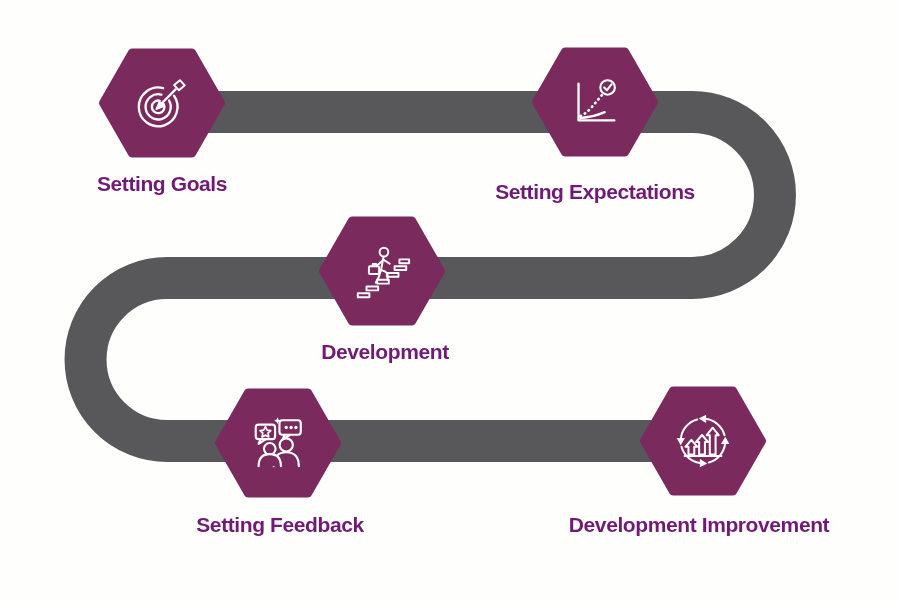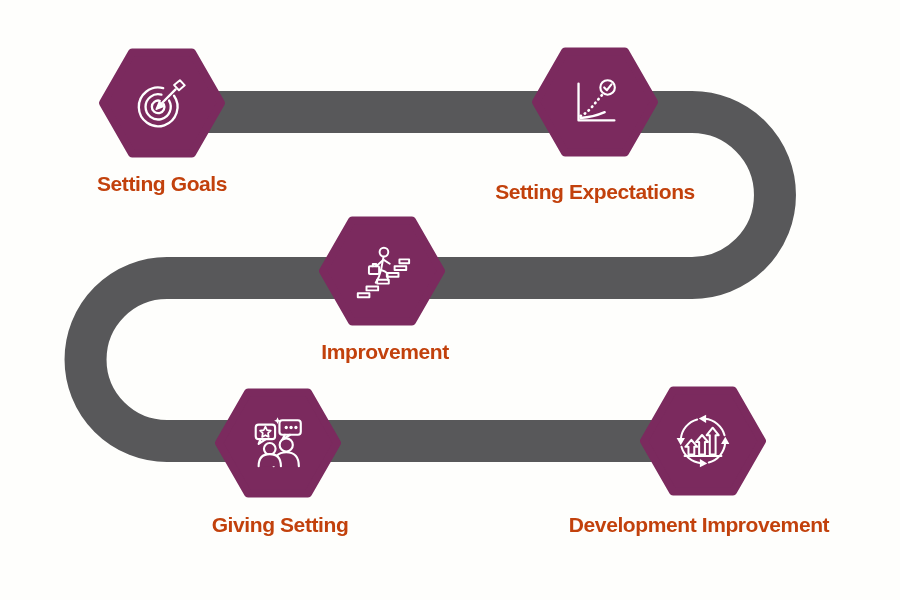--- a/index.html
+++ b/index.html
@@ -20,21 +20,21 @@
     width:62px;height:62px;
   }
   .step-label{
     position:absolute;
     width:320px;
     text-align:center;
     transform:translateX(-50%);
     font-size:21px;
     font-weight:bold;
     letter-spacing:-0.4px;
-    color:#c2410c;
+    color:#701a75;
     white-space:nowrap;
   }
   
   .s1 .hex-wrap{left:98px;top:47px;}   .s1 .step-label{left:162px;top:172px;}
   .s2 .hex-wrap{left:531px;top:46px;}  .s2 .step-label{left:595px;top:180px;}
   .s3 .hex-wrap{left:318px;top:215px;} .s3 .step-label{left:385px;top:340px;}
   .s4 .hex-wrap{left:214px;top:387px;} .s4 .step-label{left:280px;top:513px;}
   .s5 .hex-wrap{left:639px;top:385px;} .s5 .step-label{left:699px;top:513px;}
 </style>
 </head>
@@ -94,21 +94,21 @@
         <path d="M 31,31 C 34,31.8 36.2,33 37.6,34.5 L 38,41"></path>
         <path d="M 31,31 L 28.8,38 L 25.5,44"></path>
         <rect x="7" y="55" width="12" height="4"></rect>
         <rect x="16" y="48" width="12" height="4"></rect>
         <rect x="27" y="41" width="12" height="4"></rect>
         <rect x="37" y="34" width="12" height="4"></rect>
         <rect x="45" y="27" width="12" height="4"></rect>
         <rect x="50" y="20" width="10" height="4"></rect>
       </svg>
     </div>
-    <div class="step-label">Improvement</div>
+    <div class="step-label">Development</div>
   </div>
 
   <div class="step s4">
     <div class="hex-wrap">
       <svg class="hexsvg" width="128" height="112" viewBox="0 0 128 112">
         <polygon points="5,56 34,5.5 94,5.5 123,56 94,106.5 34,106.5" fill="#7B2A5E" stroke="#7B2A5E" stroke-width="8" stroke-linejoin="round"></polygon>
       </svg>
       <svg class="icon" viewBox="0 0 64 64" fill="none" stroke="#FFFFFF" stroke-width="2.2" stroke-linecap="round" stroke-linejoin="round">
         <rect x="33.5" y="8.5" width="22" height="15" rx="3"></rect>
         <path d="M 39,23.5 L 36.5,28.5 L 44.5,23.5"></path>
@@ -118,21 +118,21 @@
         <rect x="9" y="13" width="20" height="15" rx="3"></rect>
         <path d="M 14,28 L 12,33 L 19.5,28"></path>
         <path d="M 19,15 L 20.6,18.6 L 24.5,19.2 L 21.7,21.9 L 22.4,25.8 L 19,23.9 L 15.6,25.8 L 16.3,21.9 L 13.5,19.2 L 17.4,18.6 Z" stroke-width="1.8"></path>
         <path d="M 31.5,5.5 L 32.6,8 L 35,9 L 32.6,10 L 31.5,12.5 L 30.4,10 L 28,9 L 30.4,8 Z" fill="#FFFFFF" stroke="none"></path>
         <circle cx="40.5" cy="34" r="6.8" fill="#7B2A5E"></circle>
         <path d="M 27.5,56 C 27.5,45.5 32,41.5 40.5,41.5 C 49,41.5 53.5,45.5 53.5,56" fill="#7B2A5E"></path>
         <circle cx="23.5" cy="38" r="6" fill="#7B2A5E"></circle>
         <path d="M 12,56 C 12,47 16,43.5 23.5,43.5 C 31,43.5 35,47 35,56" fill="#7B2A5E"></path>
       </svg>
     </div>
-    <div class="step-label">Giving Setting</div>
+    <div class="step-label">Setting Feedback</div>
   </div>
 
   <div class="step s5">
     <div class="hex-wrap">
       <svg class="hexsvg" width="128" height="112" viewBox="0 0 128 112">
         <polygon points="5,56 34,5.5 94,5.5 123,56 94,106.5 34,106.5" fill="#7B2A5E" stroke="#7B2A5E" stroke-width="8" stroke-linejoin="round"></polygon>
       </svg>
       <svg class="icon" viewBox="0 0 64 64" fill="none" stroke="#FFFFFF" stroke-width="2.1" stroke-linecap="round" stroke-linejoin="round">
         <path d="M 13,47.5 H 51"></path>
         <path d="M 17,46 V 38 H 13.8 L 20,30.8 L 26.2,38 H 23 V 46 Z"></path>

